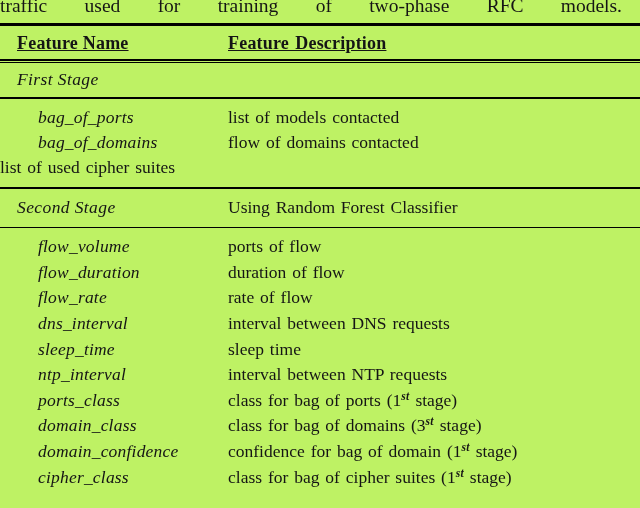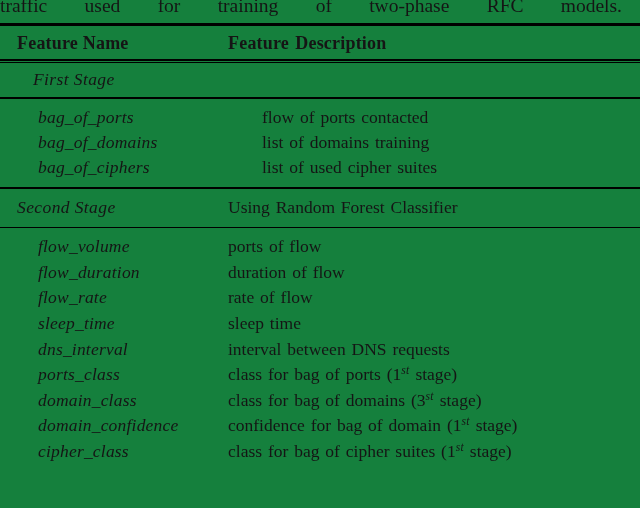--- a/index.html
+++ b/index.html
@@ -4,21 +4,21 @@
 <style>
   html, body {
     margin: 0;
     padding: 0;
     background: #ffffff;
   }
   .page {
     position: relative;
     width: 640px;
     height: 508px;
-    background: #15803d;
+    background: #bef264;
     color: #151515;
     font-family: "Liberation Serif", "DejaVu Serif", serif;
     overflow: hidden;
   }
   
   .caption-clip {
     height: 17px;
     overflow: hidden;
     margin-bottom: 6px;
   }
@@ -57,45 +57,47 @@
   .col2 {
     flex: 1;
     word-spacing: 1.5px;
   }
   
   .header-row {
     padding: 7px 4px 5px 0;
     font-weight: bold;
     font-size: 18px;
     letter-spacing: 0.2px;
+    text-decoration: underline;
   }
   
   .section-row {
-    padding: 6px 0 7px 16px;
+    padding: 6px 0 7px 0;
   }
   .section-row .col1 {
     font-style: italic;
     letter-spacing: 0.4px;
   }
   .section-row.taller { padding: 8px 0 9px 0; justify-content: center; }
   
   .group { padding: 7px 0 6px 0; }
   .group .trow .col1 {
     padding-left: 38px;
     font-style: italic;
     letter-spacing: 0.2px;
   }
-  .group.g0 .trow { line-height: 23px; gap: 34px; }
+  .group.g0 .trow { line-height: 23px; }
   .group.g1 .trow { line-height: 23.6px; }
   .sup {
     font-size: 11.5px;
     font-style: italic;
     position: relative;
     top: -6px;
     letter-spacing: 0.3px;
+    font-weight: bold;
   }
 </style>
 </head>
 <body>
 
 <div class="page">
 
   <div class="caption-clip">
     <div class="caption-inner">traffic used for training of two-phase RFC models.</div>
   </div>
@@ -114,28 +116,27 @@
   </div>
 
   <div id="table-body">
       <div class="trow section-row">
         <div class="col1">First Stage</div>
       </div>
       <div class="rule midrule"></div>
       <div class="group g0">
         <div class="trow">
           <div class="col1">bag_of_ports</div>
-          <div class="col2"><span>flow of ports contacted</span><span class="sup"></span><span></span></div>
+          <div class="col2"><span>list of models contacted</span><span class="sup"></span><span></span></div>
         </div>
         <div class="trow">
           <div class="col1">bag_of_domains</div>
-          <div class="col2"><span>list of domains training</span><span class="sup"></span><span></span></div>
+          <div class="col2"><span>flow of domains contacted</span><span class="sup"></span><span></span></div>
         </div>
         <div class="trow">
-          <div class="col1">bag_of_ciphers</div>
           <div class="col2"><span>list of used cipher suites</span><span class="sup"></span><span></span></div>
         </div>
       </div>
       <div class="rule midrule"></div>
       <div class="trow section-row taller">
         <div class="col1">Second Stage</div>
         <div class="col2">Using Random Forest Classifier</div>
       </div>
       <div class="rule midrule"></div>
       <div class="group g1">
@@ -145,26 +146,30 @@
         </div>
         <div class="trow">
           <div class="col1">flow_duration</div>
           <div class="col2"><span>duration of flow</span><span class="sup"></span><span></span></div>
         </div>
         <div class="trow">
           <div class="col1">flow_rate</div>
           <div class="col2"><span>rate of flow</span><span class="sup"></span><span></span></div>
         </div>
         <div class="trow">
+          <div class="col1">dns_interval</div>
+          <div class="col2"><span>interval between DNS requests</span><span class="sup"></span><span></span></div>
+        </div>
+        <div class="trow">
           <div class="col1">sleep_time</div>
           <div class="col2"><span>sleep time</span><span class="sup"></span><span></span></div>
         </div>
         <div class="trow">
-          <div class="col1">dns_interval</div>
-          <div class="col2"><span>interval between DNS requests</span><span class="sup"></span><span></span></div>
+          <div class="col1">ntp_interval</div>
+          <div class="col2"><span>interval between NTP requests</span><span class="sup"></span><span></span></div>
         </div>
         <div class="trow">
           <div class="col1">ports_class</div>
           <div class="col2"><span>class for bag of ports (1</span><span class="sup">st</span><span> stage)</span></div>
         </div>
         <div class="trow">
           <div class="col1">domain_class</div>
           <div class="col2"><span>class for bag of domains (3</span><span class="sup">st</span><span> stage)</span></div>
         </div>
         <div class="trow">

